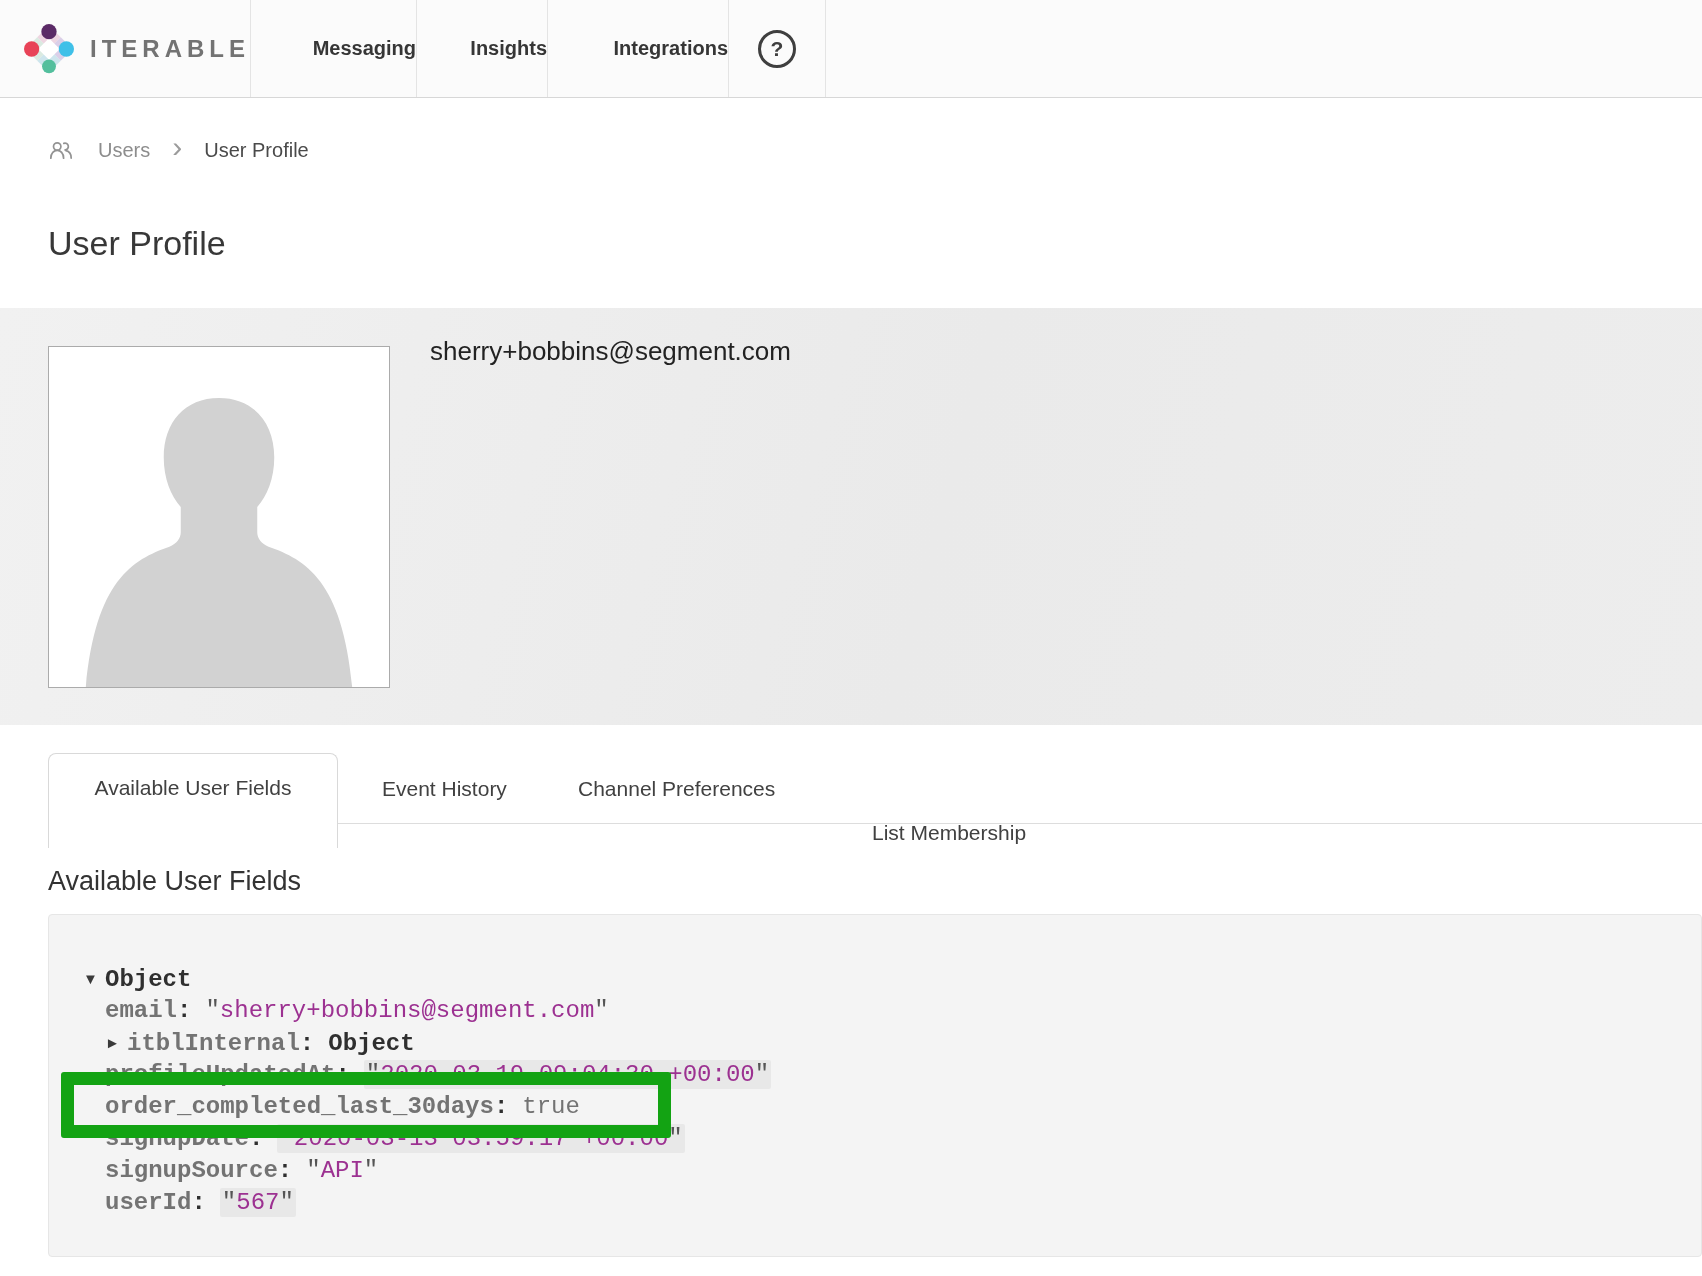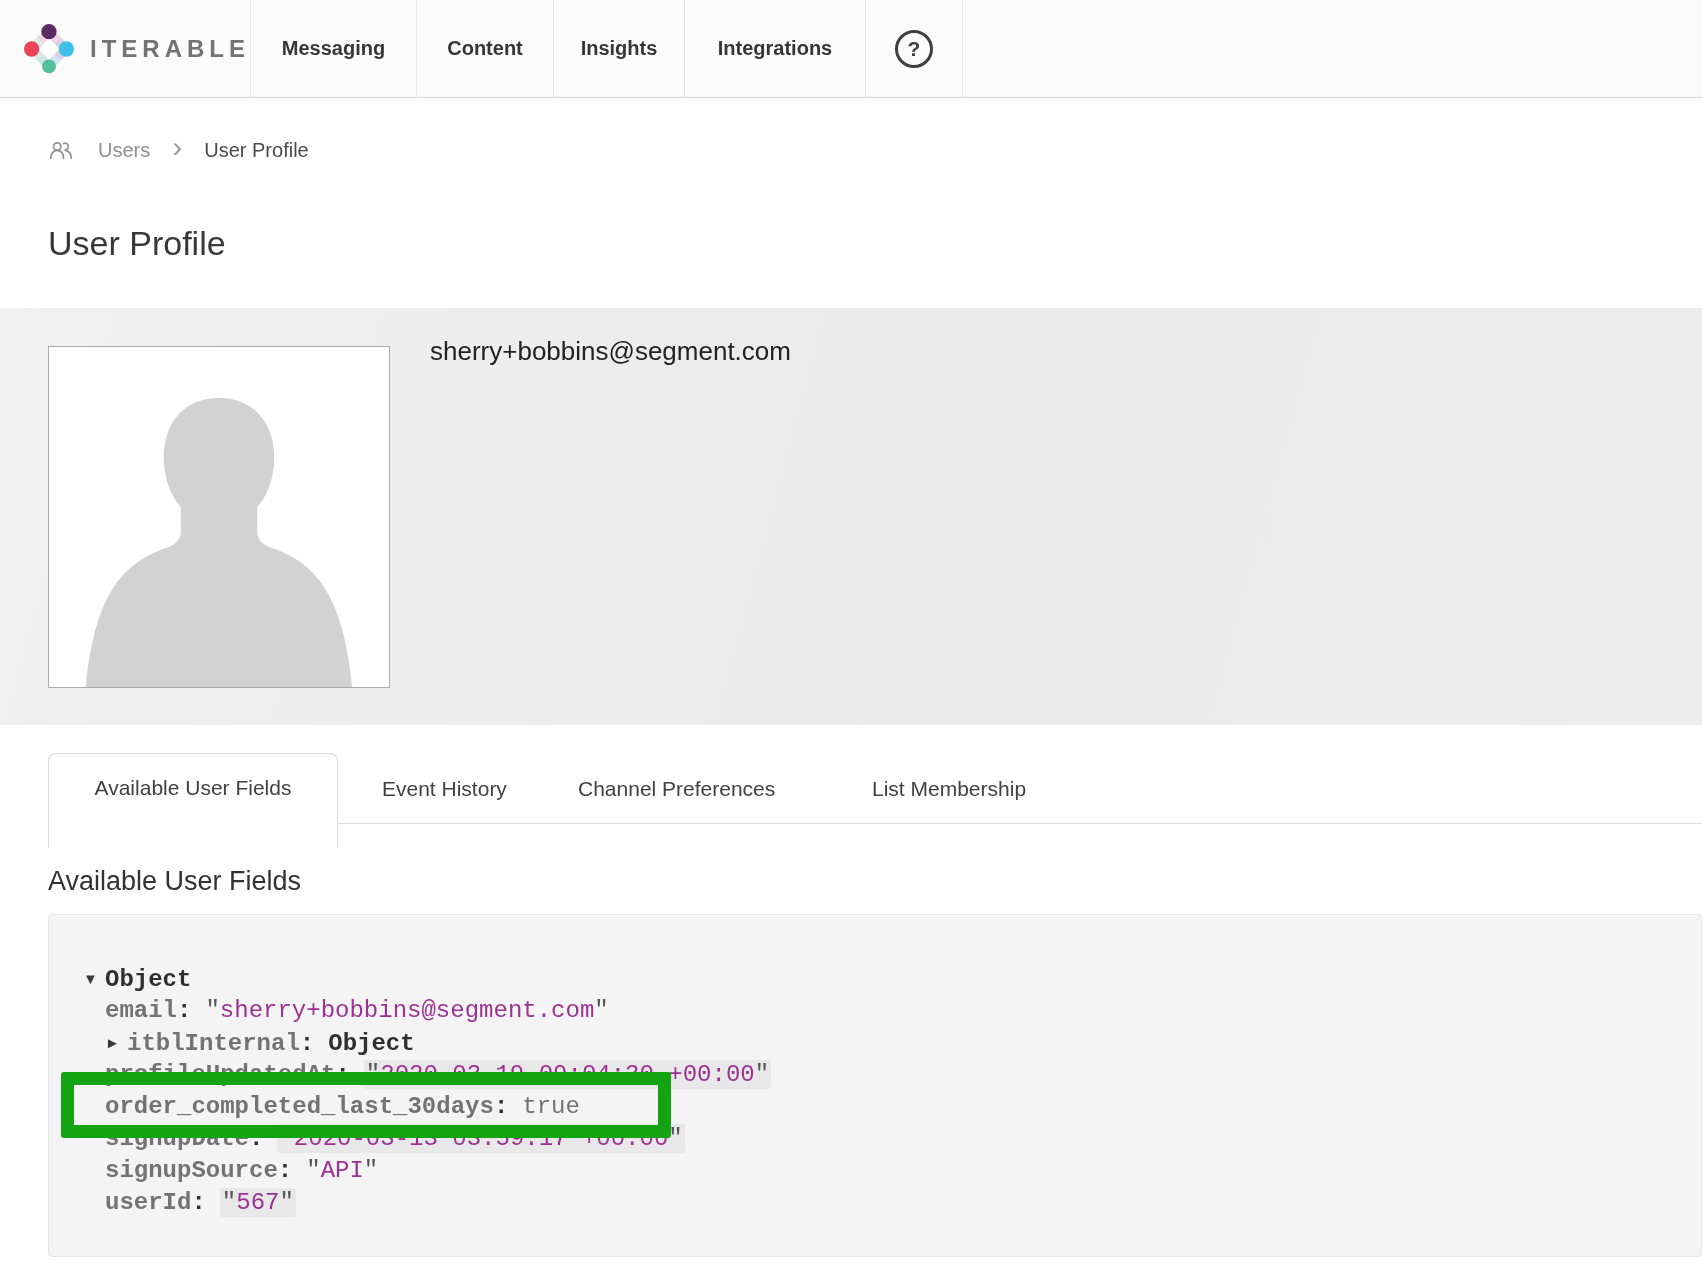--- a/index.html
+++ b/index.html
@@ -4,21 +4,21 @@
 <style>
   * { margin:0; padding:0; box-sizing:border-box; }
   html,body { width:1702px; height:1276px; background:#ffffff; overflow:hidden;
               font-family:"Liberation Sans", sans-serif; color:#333; }
 
   
   .navbar { height:98px; background:#fbfbfb; border-bottom:1px solid #d7d7d7;
             display:flex; align-items:stretch; }
   .nav-logo { width:250px; display:flex; align-items:center; padding-left:24px; gap:16px; }
   .wordmark { font-size:24px; font-weight:700; letter-spacing:5px; color:#737373; }
-  .nav-item { display:flex; align-items:center; justify-content:center;
+  .nav-item { display:flex; align-items:center; justify-content:flex-end;
               font-weight:700; font-size:20px; color:#363636;
               border-left:1px solid #e4e4e4; cursor:pointer; }
   .w-messaging{width:166px}.w-content{width:137px}.w-audience{width:157px}
   .w-insights{width:131px}.w-integrations{width:181px}
   .nav-help { width:98px; display:flex; align-items:center; justify-content:center;
               border-left:1px solid #e4e4e4; border-right:1px solid #e4e4e4; cursor:pointer; }
   .help-circle { width:38px; height:38px; border:3px solid #3f3f3f; border-radius:50%;
                  display:flex; align-items:center; justify-content:center;
                  font-weight:700; font-size:21px; color:#3f3f3f; }
 
@@ -44,21 +44,21 @@
   
   .tabbar { position:relative; margin-top:28px; height:95px; }
   .tab-rule { position:absolute; left:48px; right:0; top:70px; height:1px; background:#dddddd; }
   .tab-active { position:absolute; left:48px; top:0; width:290px; height:95px;
                 background:#ffffff; border:1px solid #d9d9d9; border-bottom:none;
                 border-radius:8px 8px 0 0; display:flex; justify-content:center;
                 z-index:2; cursor:pointer; }
   .tab-active .tab-label { margin-top:22px; }
   .tab-label { font-size:21px; color:#414141; white-space:nowrap; }
   .tab-plain { position:absolute; top:24px; cursor:pointer; }
-  .tab-eh { left:382px; } .tab-cp { left:578px; } .tab-lm { left:872px; }
+  .tab-eh { left:382px; } .tab-cp { left:578px; } .tab-lm { left:872px;margin-top:44px; }
 
   
   .section-heading { margin:16px 0 0 48px; font-size:27px; font-weight:500; color:#333;
                      line-height:34px; }
 
   
   .code-panel { position:relative; margin:16px 0 0 48px; height:343px;
                 background:#f4f4f4; border:1px solid #e6e6e6; border-radius:4px;
                 padding-top:48px; font-family:"Liberation Mono", monospace; font-size:24px;
                 overflow:hidden; }
@@ -95,23 +95,20 @@
       <circle cx="36" cy="11" r="11" fill="#5b2a66"></circle>
       <circle cx="11" cy="36" r="11" fill="#e84357"></circle>
       <circle cx="61" cy="36" r="11" fill="#3fc0e8"></circle>
       <circle cx="36" cy="61" r="10" fill="#53bf9d"></circle>
     </svg>
     <span class="wordmark">ITERABLE</span>
   </div>
   <div class="nav-item w-messaging">
     <span>Messaging</span>
   </div>
-  <div class="nav-item w-content">
-    <span>Content</span>
-  </div>
   <div class="nav-item w-insights">
     <span>Insights</span>
   </div>
   <div class="nav-item w-integrations">
     <span>Integrations</span>
   </div>
   <div class="nav-help">
     <div class="help-circle">?</div>
   </div>
 </div>

